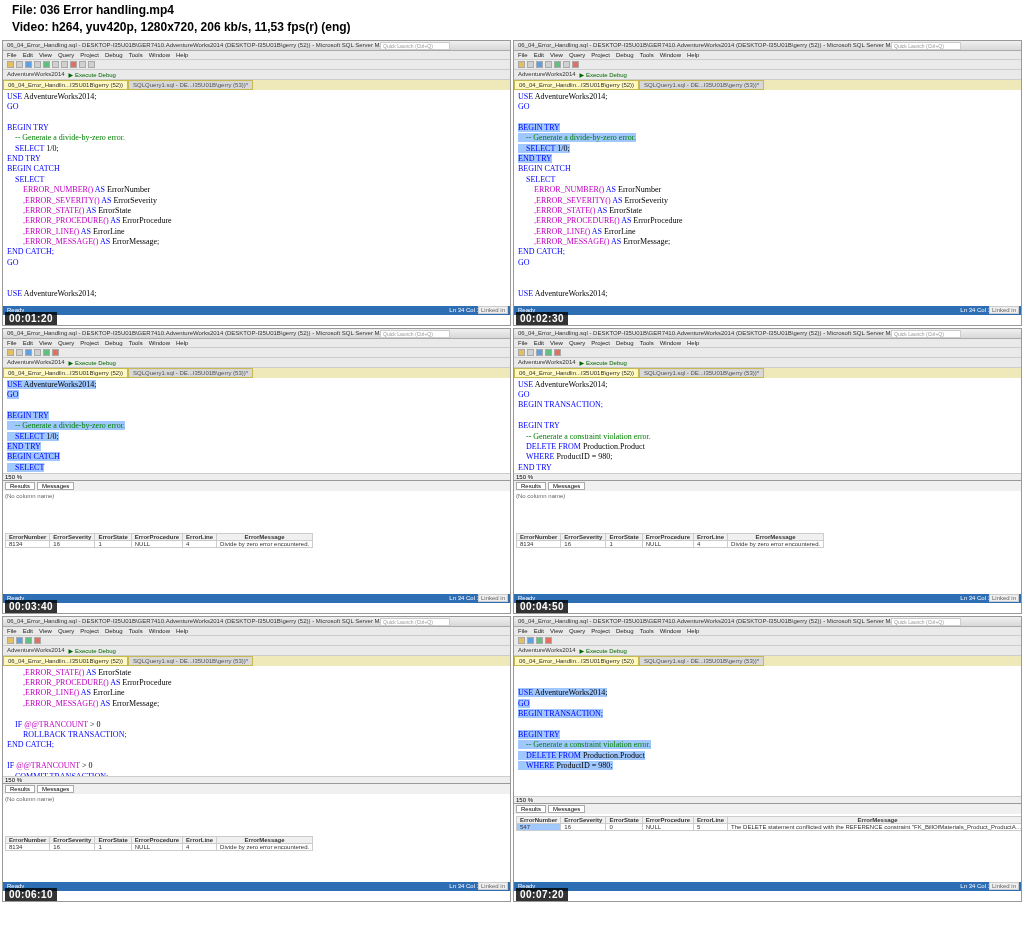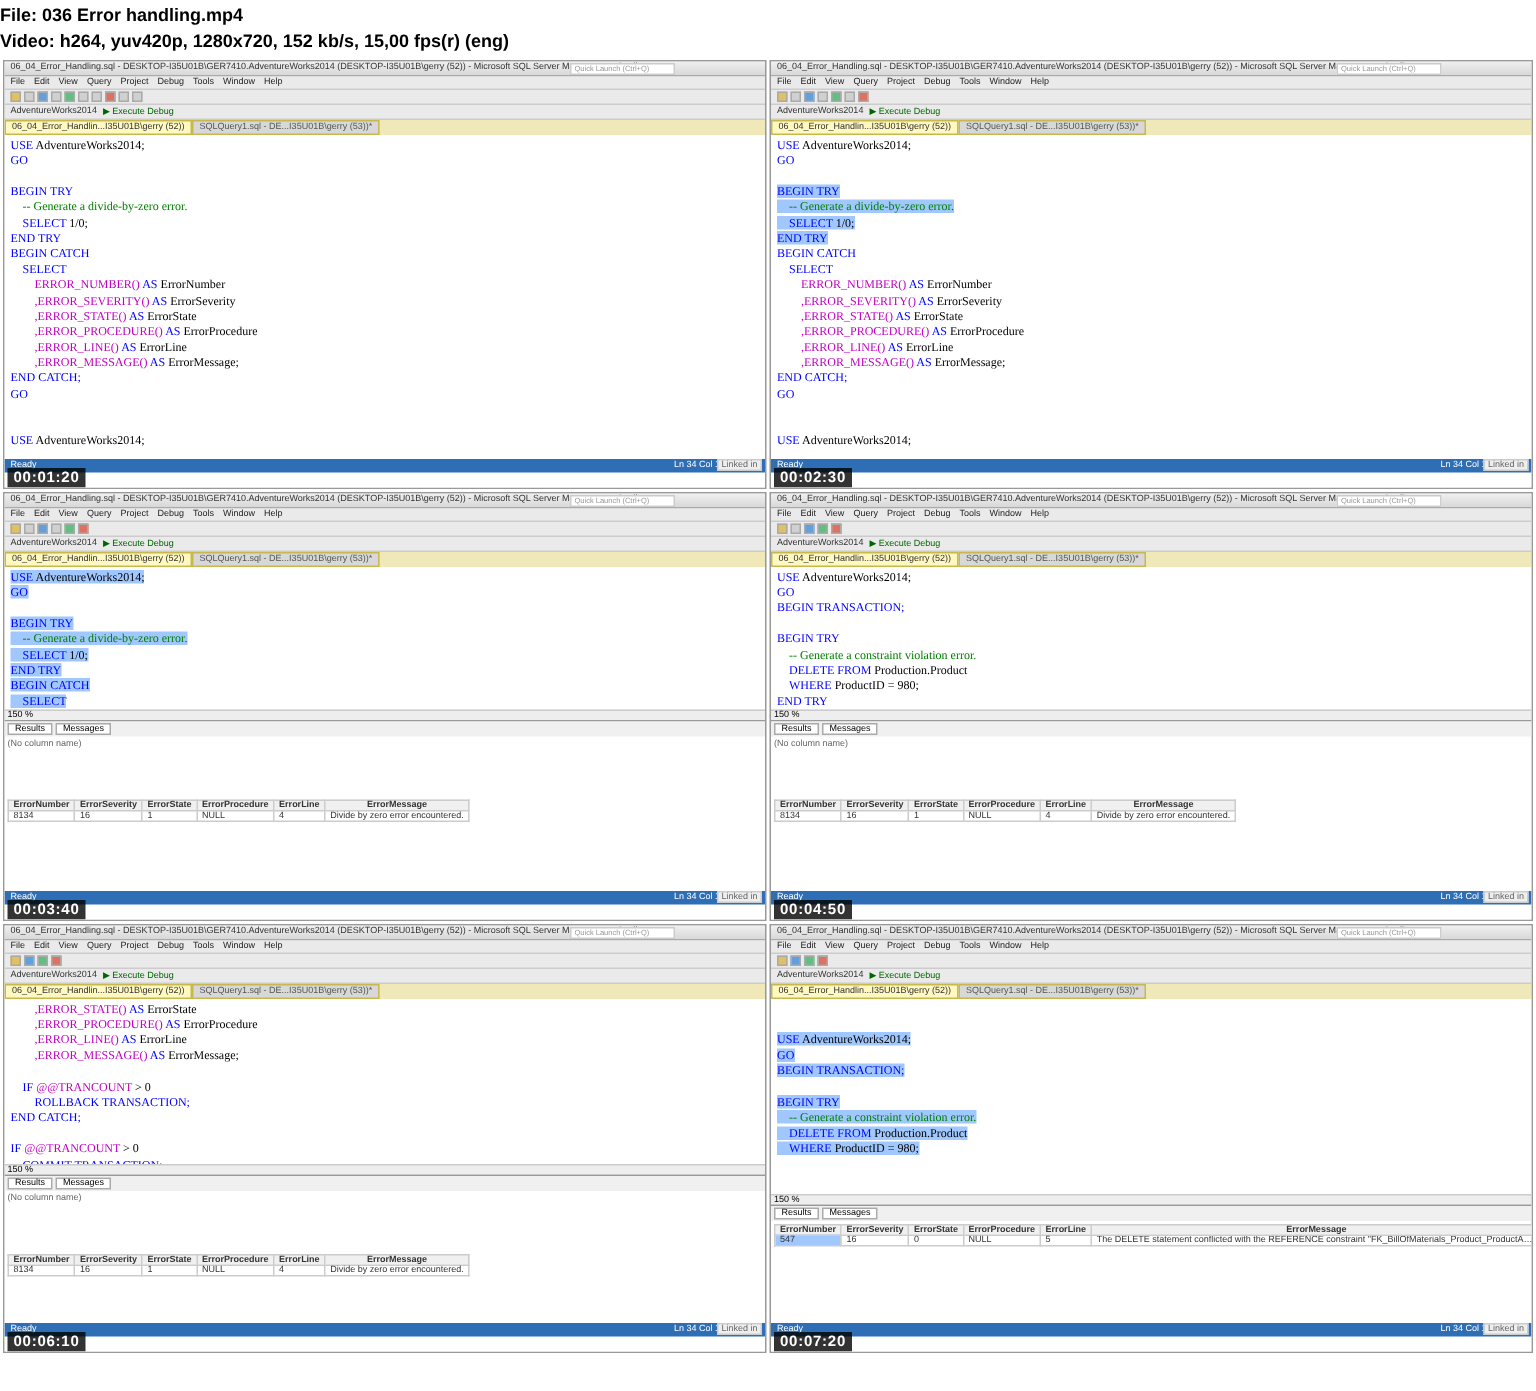--- a/index.html
+++ b/index.html
@@ -1,17 +1,17 @@
 <!DOCTYPE html>
 <html><head>
 <meta charset="utf-8">
 <style>
   * { margin: 0; padding: 0; box-sizing: border-box; }
   body { font-family: Arial, sans-serif; background: #fff; width: 1024px; }
-  .meta { font-size: 12px; font-weight: bold; line-height: 1.4; padding: 2px 0; }
+  .meta { font-size: 12px; font-weight: bold; line-height: 1.4; padding: 2px 12px; }
   .grid { display: grid; grid-template-columns: 1fr 1fr; gap: 2px; padding: 2px; }
   .panel { position: relative; border: 1px solid #999; background: #f8f8f8; height: 286px; overflow: hidden; font-size: 8px; }
   .titlebar { background: linear-gradient(#f0f0f0,#d8d8d8); border-bottom: 1px solid #aaa; height: 10px; display: flex; align-items: center; padding: 0 4px; font-size: 6px; color: #333; white-space: nowrap; overflow: hidden; }
   .quicklaunch { position: absolute; right: 60px; top: 1px; background:#fff; border:1px solid #ccc; width:70px; height:8px; font-size:5px; color:#999; padding:0 2px; }
   .menubar { background:#eaeaea; display:flex; gap:6px; padding:1px 4px; font-size:6px; color:#222; border-bottom:1px solid #ccc; }
   .toolbar { background:#eaeaea; display:flex; gap:2px; padding:1px 4px; border-bottom:1px solid #ccc; height:10px; align-items:center; }
   .tbtn { width:7px; height:7px; background:#d0d0d0; border:1px solid #aaa; }
   .tbtn.b1{background:#e0c060}.tbtn.b2{background:#60a0e0}.tbtn.b3{background:#60c080}.tbtn.b4{background:#e07060}
   .exectoolbar { background:#eaeaea; display:flex; gap:4px; padding:1px 4px; border-bottom:1px solid #ccc; height:10px; align-items:center; font-size:6px; color:#333; }
   .tabbar { background:#efe8b8; display:flex; height:10px; font-size:6px; }
@@ -33,21 +33,21 @@
   .timestamp { position:absolute; bottom:0; left:2px; background:rgba(0,0,0,0.8); color:#fff; padding:1px 4px; font-size:10px; font-weight:bold; letter-spacing:0.5px; }
   .watermark { position:absolute; bottom:11px; right:2px; background:#eee; color:#666; font-size:6px; padding:0 2px; border:1px solid #ccc; }
   .flexcol { display:flex; flex-direction:column; height:calc(100% - 20px); }
   .nocol { color:#666; font-size:6px; padding:2px; }
 </style>
 </head>
 <body>
 
 <div class="meta">
   <div>File: 036 Error handling.mp4</div>
-  <div>Video: h264, yuv420p, 1280x720, 152 kb/s, 15,00 fps(r) (eng)</div>
+  <div>Video: h264, yuv420p, 1280x720, 206 kb/s, 11,53 fps(r) (eng)</div>
 </div>
 
 <div class="grid">
 
 <div class="panel">
   <div class="titlebar">06_04_Error_Handling.sql - DESKTOP-I35U01B\GER7410.AdventureWorks2014 (DESKTOP-I35U01B\gerry (52)) - Microsoft SQL Server Management Studio</div>
   <div class="quicklaunch">Quick Launch (Ctrl+Q)</div>
   <div class="menubar">
     <span>File</span>
     <span>Edit</span>

